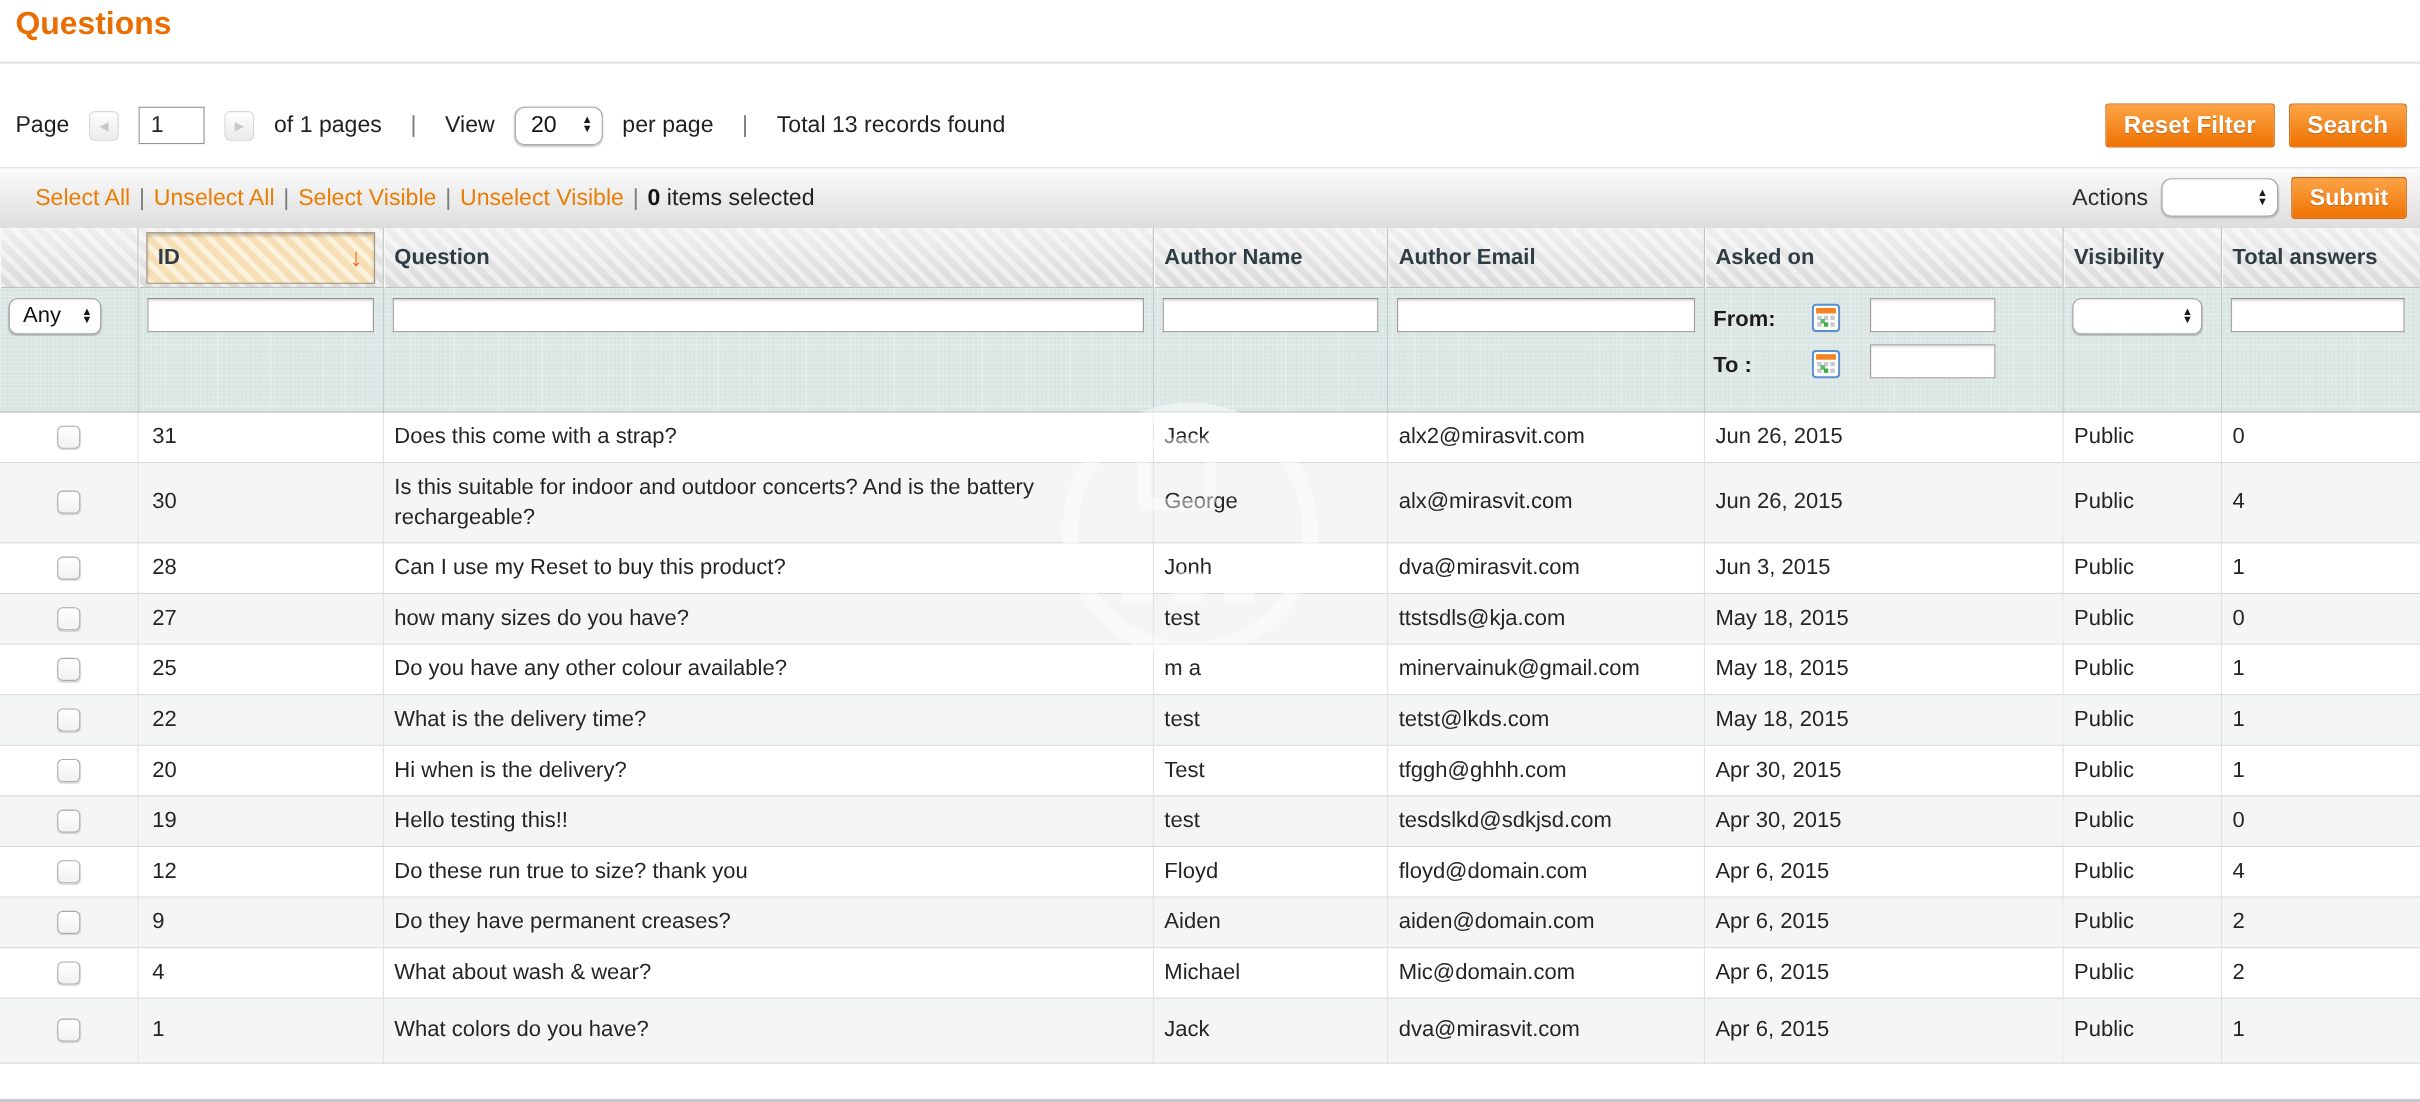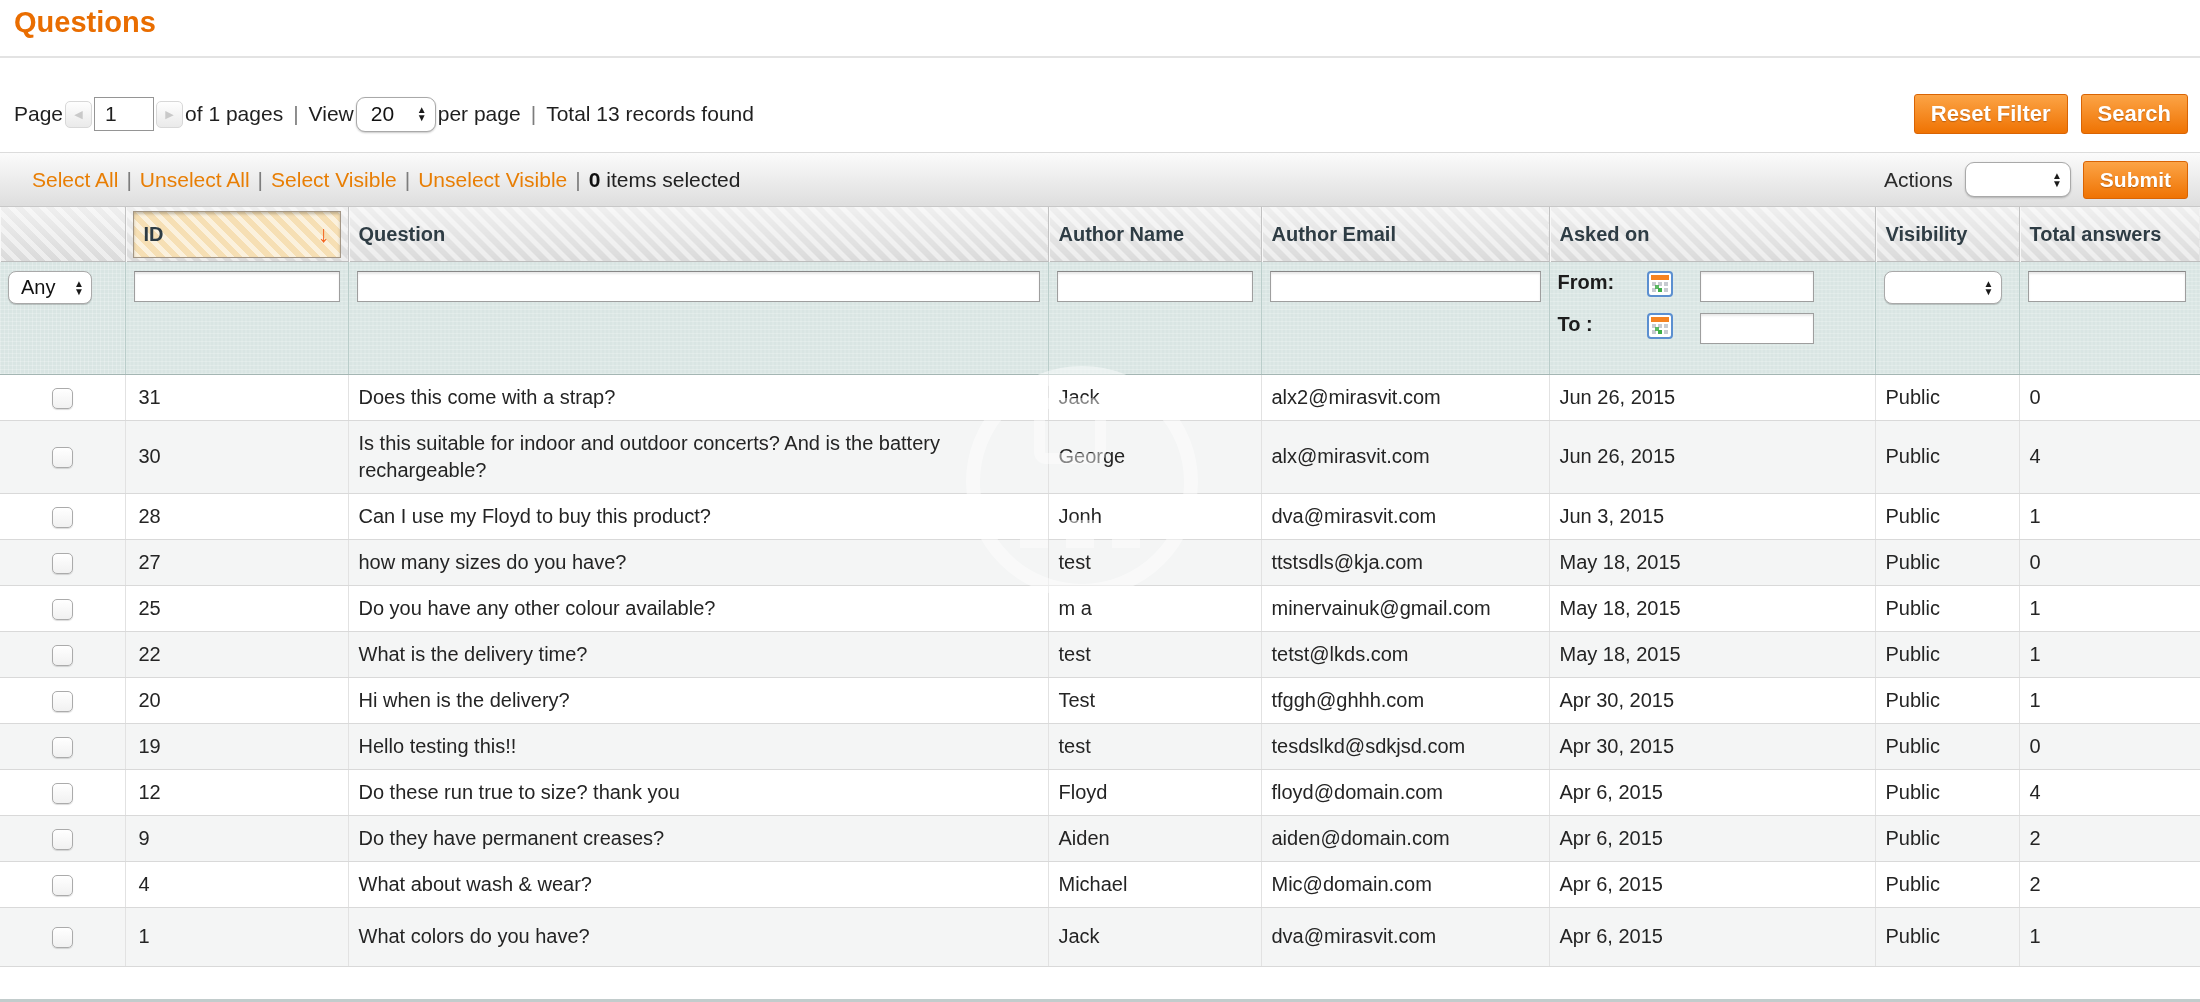--- a/index.html
+++ b/index.html
@@ -4,21 +4,21 @@
 <style>
   * { margin:0; padding:0; box-sizing:border-box; }
   body { background:#fff; font-family:"Liberation Sans", sans-serif; }
   .page { position:relative; width:2200px; height:1002px; background:#fff; overflow:hidden; }
 
   .page-title { position:absolute; top:6px; left:14px; font-size:29px; font-weight:bold; color:#E96D00; letter-spacing:0; }
   .top-rule { position:absolute; top:56px; left:0; width:100%; height:2px; background:#E3E3E3; }
 
   
   .toolbar { position:absolute; top:88px; left:0; width:100%; height:52px; display:flex; align-items:center; justify-content:space-between; padding:0 12px 0 14px; }
-  .pager { display:flex; align-items:center; gap:2px; font-size:21px; color:#1f1f1f; white-space:nowrap; }
+  .pager { display:flex; align-items:center; gap:18px; font-size:21px; color:#1f1f1f; white-space:nowrap; }
   .page-btn { width:27px; height:27px; border:1px solid #D8D8D8; border-radius:5px; background:linear-gradient(#FEFEFE,#EAEAEA); display:flex; align-items:center; justify-content:center; }
   .page-btn span { font-size:11px; color:#C9C9C9; }
   .page-input { width:60px; height:34px; border:1px solid #959595; font-size:21px; padding:0 0 0 10px; color:#1f1f1f; font-family:"Liberation Sans",sans-serif; background:#fff; }
   .sep { color:#7d7d7d; margin:0 8px; }
   .mac-select { background:#fff; border:1px solid #A9A9A9; border-radius:9px; height:35px; display:inline-flex; align-items:center; justify-content:space-between; padding:0 8px 0 14px; box-shadow:0 1px 2px rgba(0,0,0,.22); font-size:21px; color:#111; gap:12px; }
   .arrows { display:flex; flex-direction:column; align-items:center; line-height:8px; font-size:10px; color:#1a1a1a; }
   .btn { background:linear-gradient(#FCA446,#EF7303); border:1px solid #D96404; border-radius:3px; color:#fff; font-weight:bold; font-size:22px; padding:0 16px; height:40px; display:inline-flex; align-items:center; text-shadow:0 1px 1px rgba(120,55,0,.45); cursor:pointer; font-family:"Liberation Sans",sans-serif; }
   .toolbar-buttons { display:flex; gap:13px; }
 
   
@@ -41,21 +41,21 @@
   .sort-arrow { color:#F4641E; font-weight:bold; font-size:23px; }
 
   tr.filter-row td { background-color:#D9E5E3;
     background-image: repeating-linear-gradient(0deg, rgba(255,255,255,.22) 0 1px, rgba(255,255,255,0) 1px 4px), repeating-linear-gradient(90deg, rgba(255,255,255,.22) 0 1px, rgba(255,255,255,0) 1px 4px);
     border-right:1px solid #BACDCA; border-bottom:1px solid #A4B6B3; height:112px; vertical-align:top; padding:9px 8px; }
   .f-input { width:100%; height:31px; border:1px solid #9E9E9E; border-top-color:#878787; background:#fff; font-size:20px; padding:0 7px; box-shadow: inset 0 2px 2px rgba(0,0,0,.09); font-family:"Liberation Sans",sans-serif; }
   td.f-cb { text-align:left; padding-top:12px; padding-left:12px; }
   .mac-select.small { height:33px; border-radius:8px; font-size:20px; padding:0 7px 0 12px; box-shadow:0 1px 1px rgba(0,0,0,.18); }
   .any-select { width:84px; }
   .vis-select { width:118px; }
-  .date-row { display:flex; align-items:flex-start; gap:27px; margin-bottom:11px; }
+  .date-row { display:flex; align-items:flex-end; gap:27px; margin-bottom:11px; }
   .date-label { font-weight:bold; font-size:20px; color:#1c1c1c; width:62px; }
   .date-input { width:114px; height:31px; border:1px solid #9E9E9E; background:#fff; box-shadow: inset 0 2px 2px rgba(0,0,0,.09); font-size:19px; padding:0 6px; font-family:"Liberation Sans",sans-serif; }
   .ta-input { width:158px; }
 
   tbody td { font-size:20px; color:#242424; padding:9px 10px; border-right:1px solid #E2E2E2; border-bottom:1px solid #D9D9D9; line-height:27px; vertical-align:middle; overflow:hidden; }
   tbody tr { height:46px; cursor:pointer; }
   tbody tr:last-child { height:59px; }
   tbody tr.odd { background:#F4F5F5; }
   tbody tr.even { background:#FFFFFF; }
   td.cb-cell { text-align:center; padding:9px 0; }
@@ -238,21 +238,21 @@
       <td>George</td>
       <td>alx@mirasvit.com</td>
       <td>Jun 26, 2015</td>
       <td>Public</td>
       <td>4</td>
     </tr>
 
     <tr class="even">
       <td class="cb-cell"><input type="checkbox" class="row-check" style=""></td>
       <td class="id-cell">28</td>
-      <td>Can I use my Floyd to buy this product?</td>
+      <td>Can I use my Reset to buy this product?</td>
       <td>Jonh</td>
       <td>dva@mirasvit.com</td>
       <td>Jun 3, 2015</td>
       <td>Public</td>
       <td>1</td>
     </tr>
 
     <tr class="odd">
       <td class="cb-cell"><input type="checkbox" class="row-check" style=""></td>
       <td class="id-cell">27</td>

